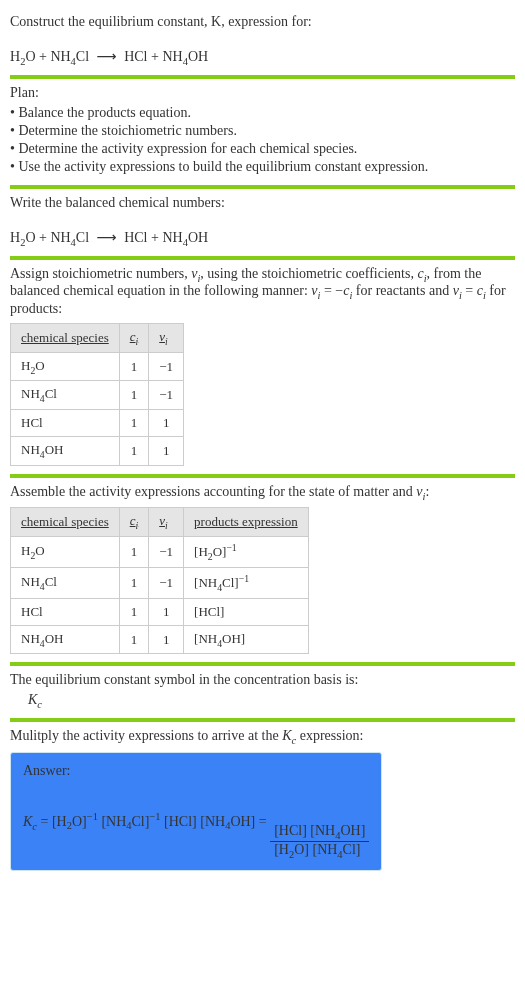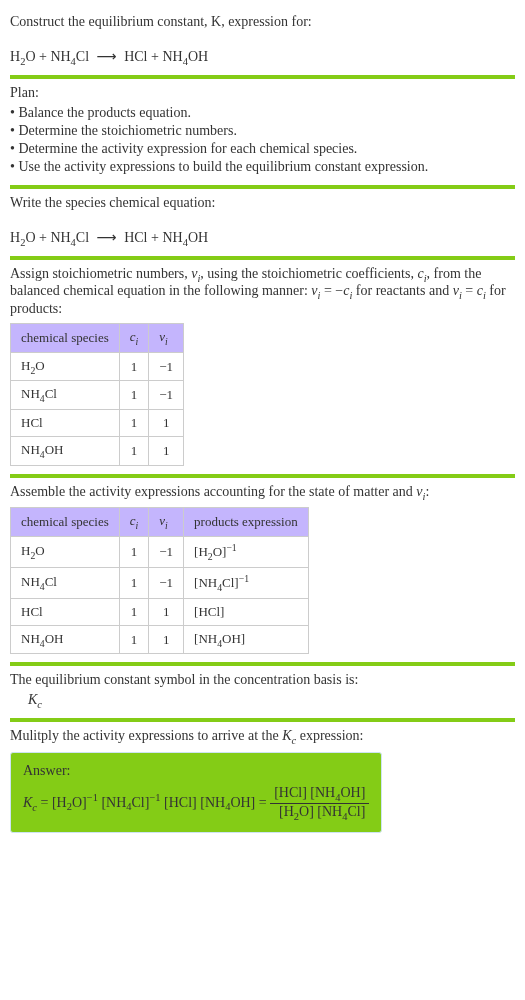--- a/index.html
+++ b/index.html
@@ -49,43 +49,45 @@
       margin-top: 6px;
       font-size: 13px;
     }
     th, td {
       border: 1px solid #ccc;
       padding: 5px 10px;
       text-align: left;
       font-weight: normal;
     }
     th {
-      background: #c4b5fd;
+      background: #e5e5e5;
+      text-decoration: underline;
     }
     td.center {
       text-align: center;
     }
     .answer-box {
-      background: #84cc16;
+      background: #3b82f6;
       border: 1px solid #cde4f2;
       border-radius: 3px;
       padding: 10px 12px;
       margin-top: 6px;
       display: inline-block;
     }
     .answer-label {
       margin-bottom: 6px;
     }
     .italic {
       font-style: italic;
     }
     .frac {
       display: inline-block;
       vertical-align: middle;
-      text-align: right;
+      text-align: left;
+      margin-top: 38px;
     }
     .frac .num {
       display: block;
       border-bottom: 1px solid #333;
       padding: 0 4px;
     }
     .frac .den {
       display: block;
       padding: 0 4px;
     }
@@ -110,21 +112,21 @@
   <div>Plan:</div>
   <div class="plan-list">
     <div class="plan-item">• Balance the products equation.</div>
     <div class="plan-item">• Determine the stoichiometric numbers.</div>
     <div class="plan-item">• Determine the activity expression for each chemical species.</div>
     <div class="plan-item">• Use the activity expressions to build the equilibrium constant expression.</div>
   </div>
 </div>
 
 <div class="section">
-  <div>Write the species chemical equation:</div>
+  <div>Write the balanced chemical numbers:</div>
   <div class="equation">H<sub>2</sub>O + NH<sub>4</sub>Cl <span class="arrow">⟶</span> HCl + NH<sub>4</sub>OH</div>
 </div>
 
 <div class="section">
   <div>Assign stoichiometric numbers, <span class="italic">ν<sub>i</sub></span>, using the stoichiometric coefficients, <span class="italic">c<sub>i</sub></span>, from the balanced chemical equation in the following manner: <span class="italic">ν<sub>i</sub></span> = −<span class="italic">c<sub>i</sub></span> for reactants and <span class="italic">ν<sub>i</sub></span> = <span class="italic">c<sub>i</sub></span> for products:</div>
   <table>
     <tbody>
         <tr>
       <th>chemical species</th>
       <th><span class="italic">c<sub>i</sub></span></th>

